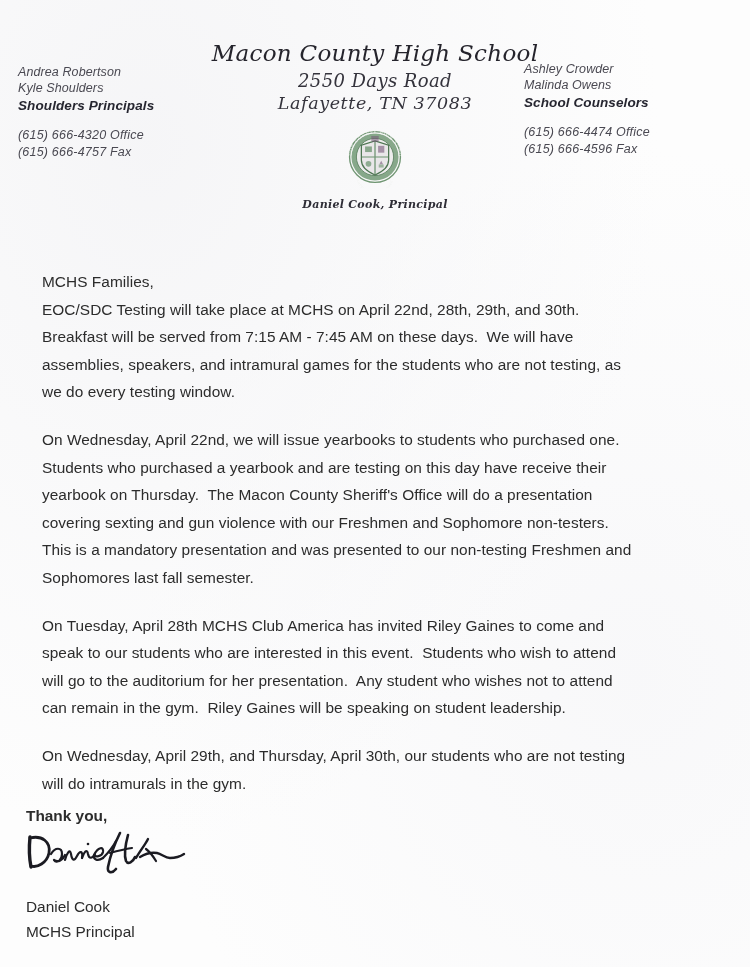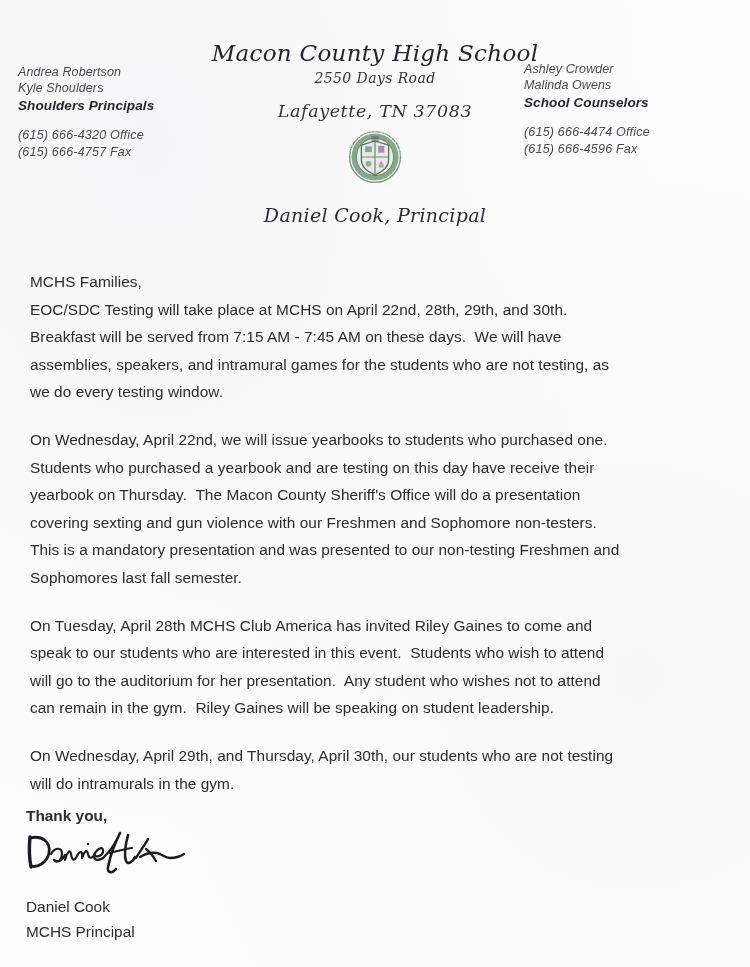--- a/index.html
+++ b/index.html
@@ -79,38 +79,39 @@
   }
   .school-name {
     margin-top: 40px;
     font-size: 23px;
     font-style: italic;
     letter-spacing: 0.3px;
     color: #25242c;
   }
   .school-addr1 {
     margin-top: 4px;
-    font-size: 14px;
+    font-size: 18px;
     font-style: italic;
     letter-spacing: 0.4px;
     color: #34333c;
   }
   .school-addr2 {
-    margin-top: 15px;
+    margin-top: 2px;
     font-size: 17.5px;
     font-style: italic;
     letter-spacing: 0.6px;
     color: #34333c;
   }
   .principal-line {
-    margin-top: 14px;
-    font-size: 19px;
+    margin-top: 8px;
+    font-size: 11px;
     font-style: italic;
     letter-spacing: 0.3px;
     color: #2e2d36;
+    font-weight: bold;
   }
 
   
   .seal-wrap {
     position: absolute;
     left: 50%;
     top: 126px;
     transform: translateX(-50%);
     width: 62px;
     height: 62px;
@@ -122,21 +123,21 @@
     position: absolute;
     left: 26px;
     top: 268px;
     width: 694px;
     font-family: "Liberation Sans", sans-serif;
     font-size: 15.4px;
     line-height: 27.6px;
     color: #2c2c2c;
     letter-spacing: 0.05px;
   }
-  .para { margin: 0 0 20px 4px; }
+  .para { margin: 0 0 20px 16px; }
   .para.tight { margin-bottom: 0; }
   .line { display: block; white-space: pre-wrap; }
 
   .closing {
     position: absolute;
     left: 26px;
     top: 802px;
     font-family: "Liberation Sans", sans-serif;
     font-size: 15.4px;
     line-height: 27.6px;

